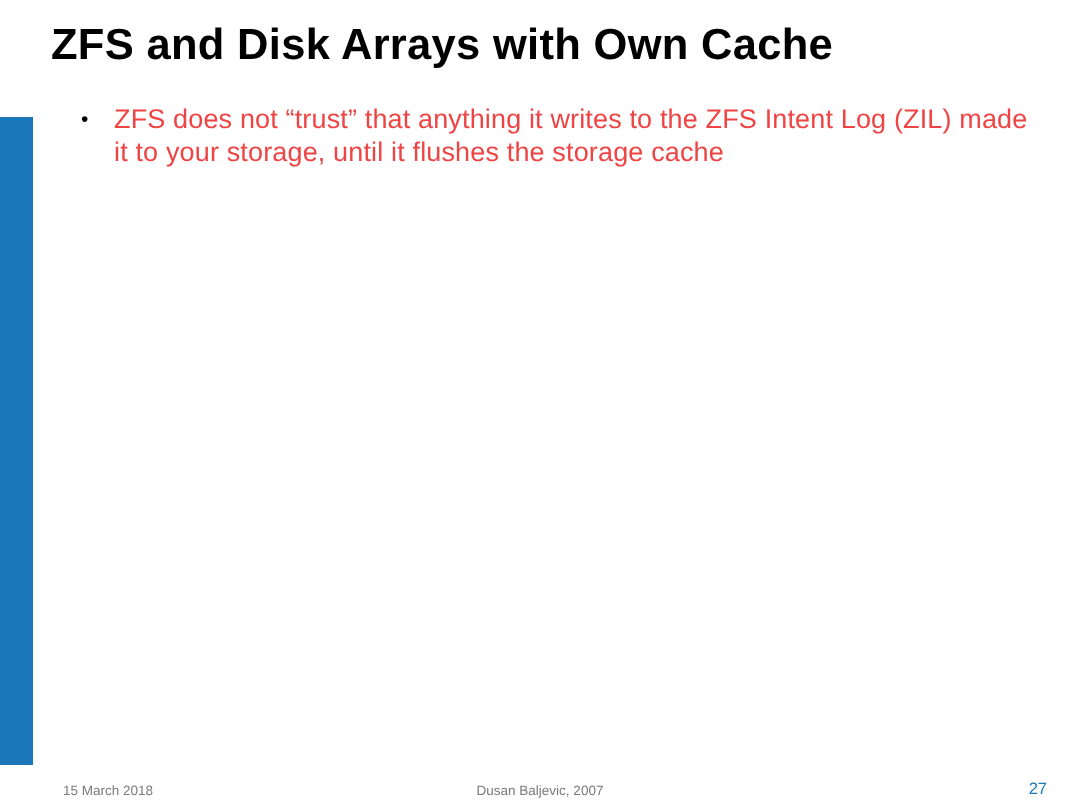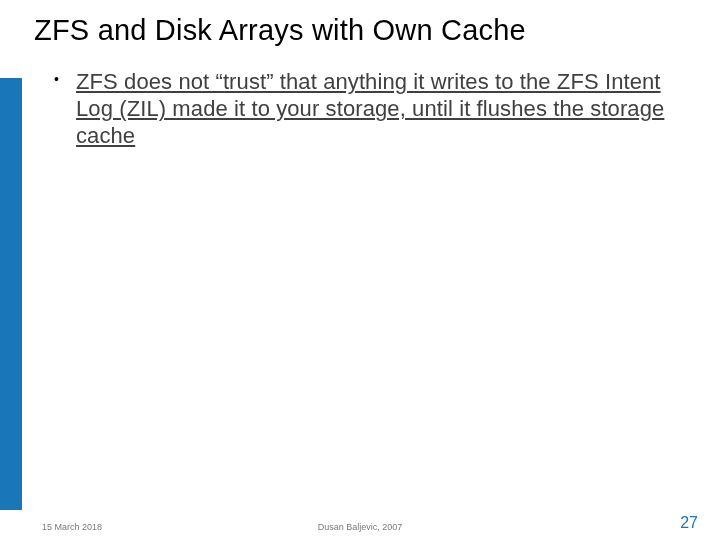--- a/index.html
+++ b/index.html
@@ -22,58 +22,57 @@
     left: 0;
     top: 0;
     width: 720px;
     height: 540px;
     padding: 14px 26px 0 34px;
   }
   .title {
     font-size: 29px;
     line-height: 1.15;
     color: #000;
-    font-weight: 400;
+    font-weight: 700;
     margin-bottom: 22px;
     letter-spacing: 0.2px;
   }
   .bullets {
     list-style: none;
     padding-left: 20px;
   }
   .bullets li {
     position: relative;
-    font-size: 22px;
+    font-size: 18px;
     line-height: 1.22;
-    color: #404040;
+    color: #ef4444;
     margin-bottom: 24px;
     padding-left: 22px;
     letter-spacing: 0.1px;
-    text-decoration: underline;
   }
   .bullets li::before {
     content: "•";
     position: absolute;
     left: 0;
     top: 2px;
     font-size: 14px;
     color: #000;
   }
   .footer {
     position: absolute;
     bottom: 8px;
     left: 0;
     width: 716px;
     height: 16px;
     font-size: 9px;
     color: #7a7a7a;
   }
   .footer .date { position: absolute; left: 42px; bottom: 0; }
   .footer .author { position: absolute; left: 0; width: 720px; text-align: center; bottom: 0; }
-  .footer .pageno { position: absolute; right: 18px; bottom: 0; color: #1976b8; font-size: 16px; }
+  .footer .pageno { position: absolute; right: 18px; bottom: 0; color: #1976b8; font-size: 11px; }
 </style>
 </head>
 <body>
 
 <div class="accent-bar"></div>
 
 <div class="slide">
   <h1 class="title">ZFS and Disk Arrays with Own Cache</h1>
   <ul class="bullets">
     <li>ZFS does not “trust” that anything it writes to the ZFS Intent Log (ZIL) made it to your storage, until it flushes the storage cache</li>

